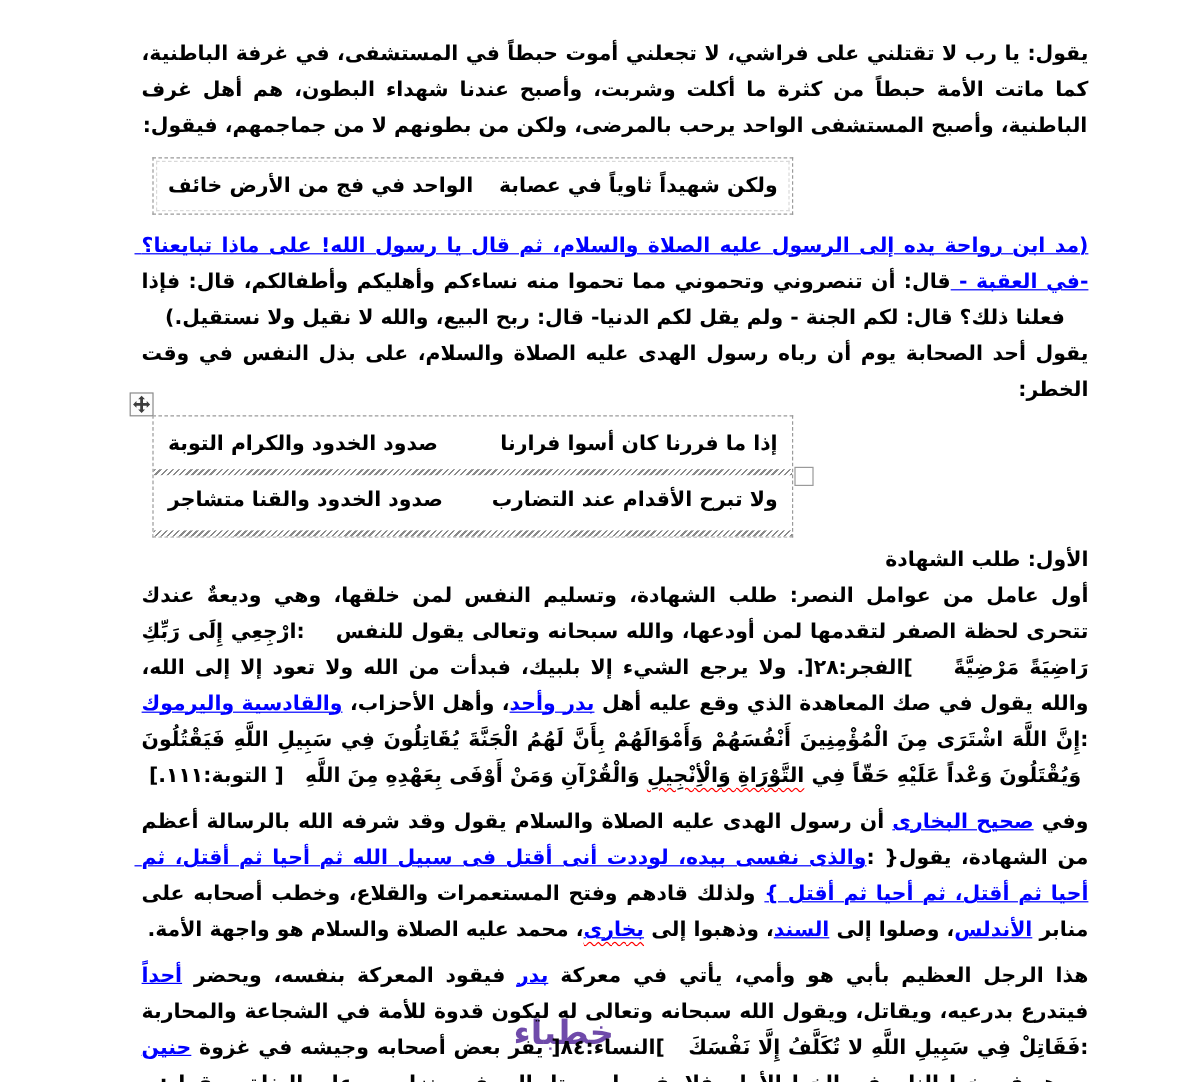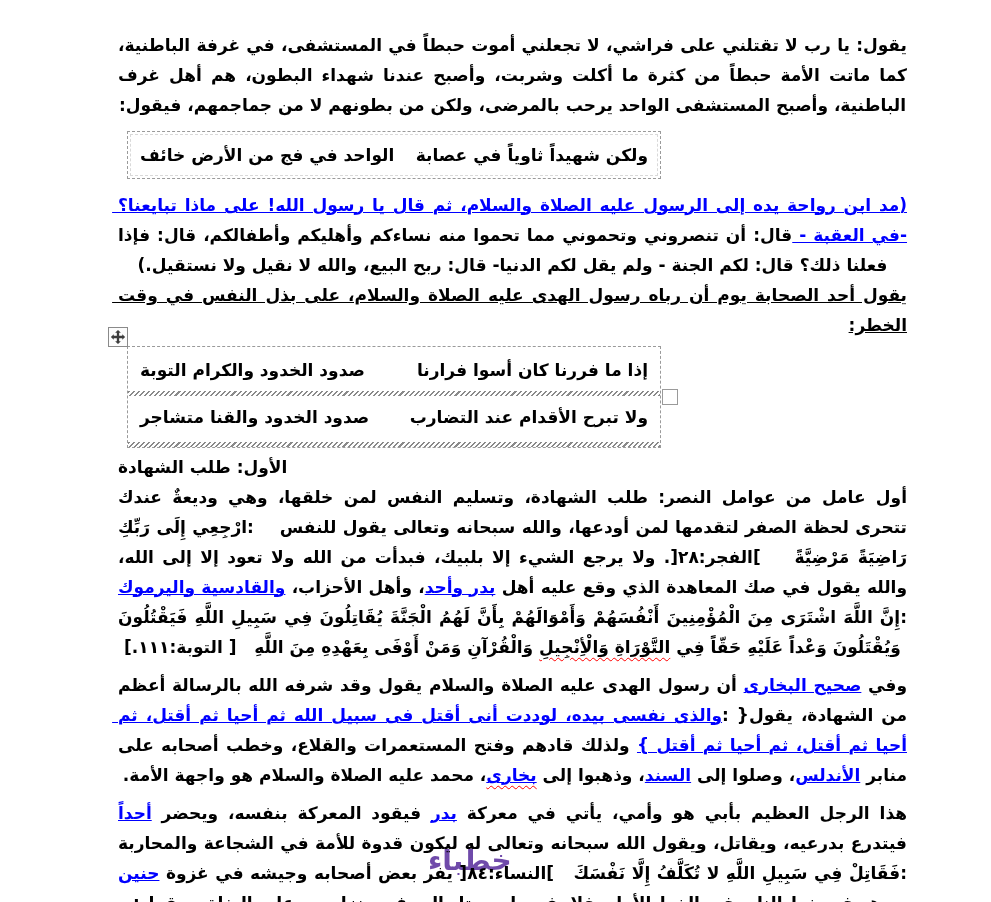--- a/index.html
+++ b/index.html
@@ -27,21 +27,21 @@
   .para.last-right{text-align-last:right;}
   .seg-plain{color:#000;}
   .seg-link{color:#0000ff;text-decoration:underline;text-decoration-thickness:1px;}
   .seg-wavy{
     text-decoration-line:underline;
     text-decoration-style:wavy;
     text-decoration-color:#ff0000;
     text-decoration-thickness:1px;
     text-underline-offset:4px;
   }
-  .heading{margin:4px 0 0 0;text-align:left;}
+  .heading{margin:4px 0 0 0;text-align:right;}
   
   .poem-frame{
     box-sizing:border-box;
     width:534px;
     margin:11px auto 11px 9px;
     border:1px dashed #9a9a9a;
     outline:1px dashed #d9d9d9;
     outline-offset:-4px;
     height:48px;
     padding:8px 12px 0 12px;
@@ -91,21 +91,21 @@
 
     <div class="poem-frame">
       <div class="poem-line">
         <span>ولكن شهيداً ثاوياً في عصابة</span>
         <span>الواحد في فج من الأرض خائف</span>
       </div>
     </div>
 
     <p class="para"><span class="seg-link">(مد ابن رواحة يده إلى الرسول عليه الصلاة والسلام، ثم قال يا رسول الله! على ماذا تبايعنا؟ -في العقبة - </span><span class="seg-plain">قال: أن تنصروني وتحموني مما تحموا منه نساءكم وأهليكم وأطفالكم، قال: فإذا فعلنا ذلك؟ قال: لكم الجنة - ولم يقل لكم الدنيا- قال: ربح البيع، والله لا نقيل ولا نستقيل.)</span></p>
 
-    <p class="para last-right" style="margin-bottom:6px;text-decoration:underline;"><span class="seg-plain">يقول أحد الصحابة يوم أن رباه رسول الهدى عليه الصلاة والسلام، على بذل النفس في وقت الخطر:</span></p>
+    <p class="para last-right" style="margin-bottom:6px;"><span class="seg-plain">يقول أحد الصحابة يوم أن رباه رسول الهدى عليه الصلاة والسلام، على بذل النفس في وقت الخطر:</span></p>
 
     <div class="poem-group">
       <div class="move-handle">
         <svg width="16" height="16" viewBox="0 0 18 18">
           <path d="M9 1 L12.2 4.2 H10.3 V7.7 H13.8 V5.8 L17 9 L13.8 12.2 V10.3 H10.3 V13.8 H12.2 L9 17 L5.8 13.8 H7.7 V10.3 H4.2 V12.2 L1 9 L4.2 5.8 V7.7 H7.7 V4.2 H5.8 Z" fill="#3d3d3d"></path>
         </svg>
       </div>
       <div class="poem-cell">
         <div class="poem-line">
           <span>إذا ما فررنا كان أسوا فرارنا</span>

